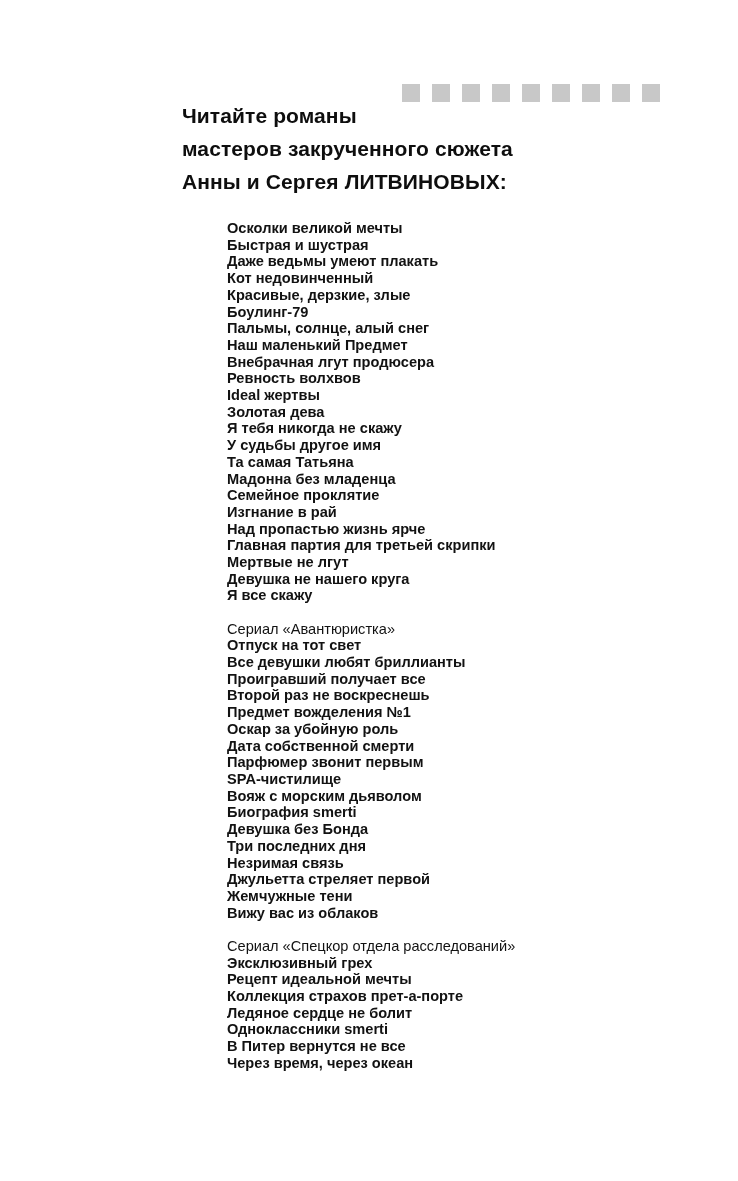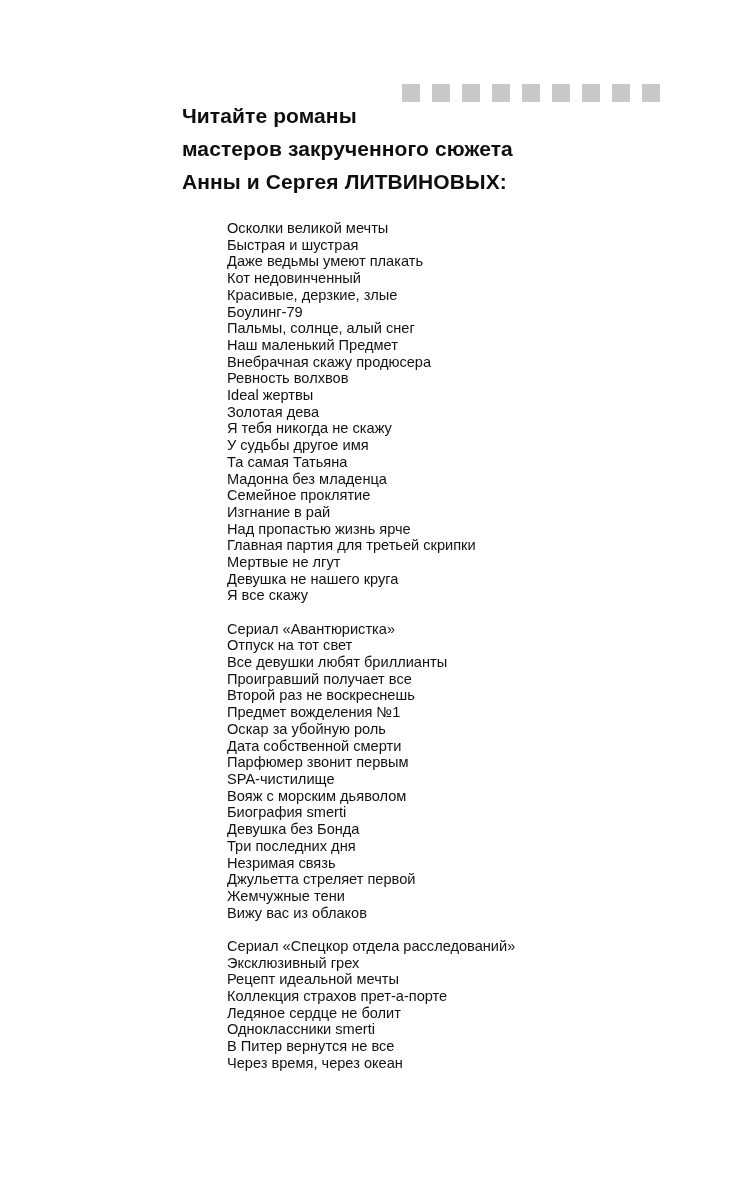--- a/index.html
+++ b/index.html
@@ -41,21 +41,21 @@
     position: absolute;
     left: 227px;
     top: 220px;
     font-size: 14.6px;
     line-height: 16.7px;
     color: #121212;
     white-space: nowrap;
   }
   .series-section + .series-section { margin-top: 16.5px; }
   .series-heading { font-weight: 400; }
-  .book-title { font-weight: 400; }
+  .book-title { font-weight: 700; }
 </style>
 </head>
 <body>
 
 <div class="page">
 
   <div class="squares-row">
       <div class="square" style="background: rgb(200, 200, 200);"></div>
       <div class="square" style="background: rgb(200, 200, 200);"></div>
       <div class="square" style="background: rgb(200, 200, 200);"></div>
@@ -76,21 +76,21 @@
   <div class="book-list">
       <div class="series-section">
         <div class="book-title">Осколки великой мечты</div>
         <div class="book-title">Быстрая и шустрая</div>
         <div class="book-title">Даже ведьмы умеют плакать</div>
         <div class="book-title">Кот недовинченный</div>
         <div class="book-title">Красивые, дерзкие, злые</div>
         <div class="book-title">Боулинг-79</div>
         <div class="book-title">Пальмы, солнце, алый снег</div>
         <div class="book-title">Наш маленький Предмет</div>
-        <div class="book-title">Внебрачная скажу продюсера</div>
+        <div class="book-title">Внебрачная лгут продюсера</div>
         <div class="book-title">Ревность волхвов</div>
         <div class="book-title">Ideal жертвы</div>
         <div class="book-title">Золотая дева</div>
         <div class="book-title">Я тебя никогда не скажу</div>
         <div class="book-title">У судьбы другое имя</div>
         <div class="book-title">Та самая Татьяна</div>
         <div class="book-title">Мадонна без младенца</div>
         <div class="book-title">Семейное проклятие</div>
         <div class="book-title">Изгнание в рай</div>
         <div class="book-title">Над пропастью жизнь ярче</div>

